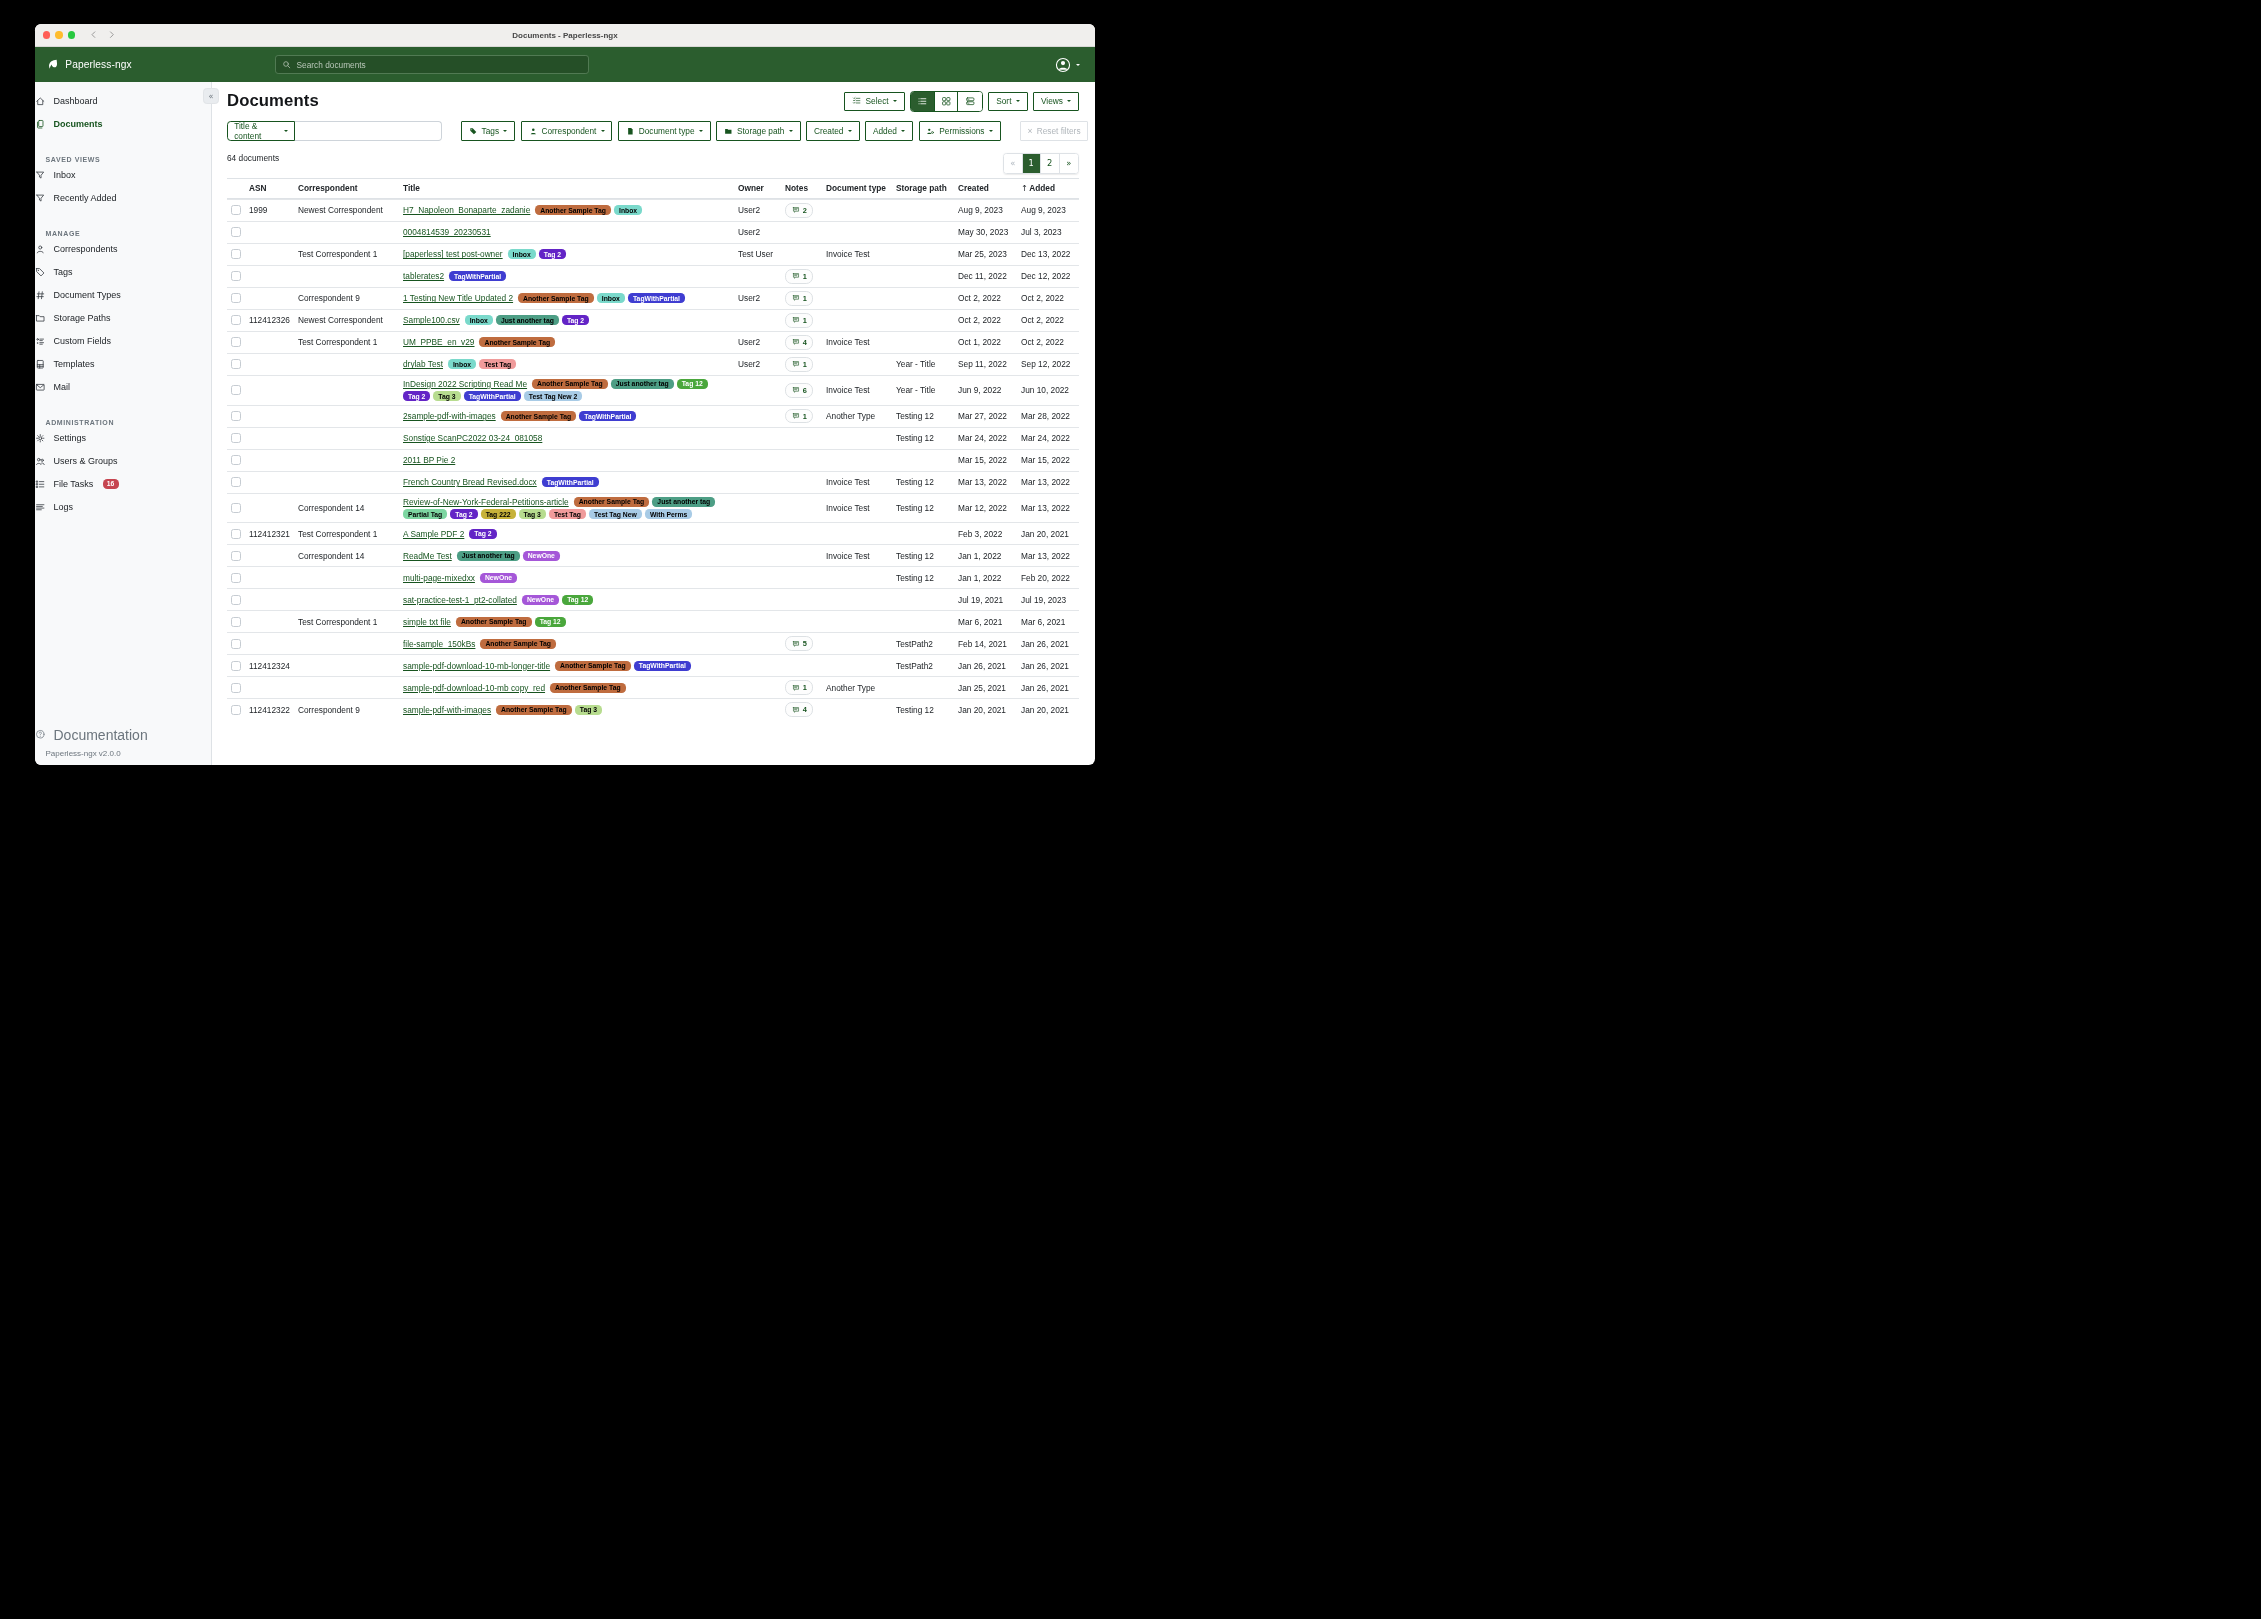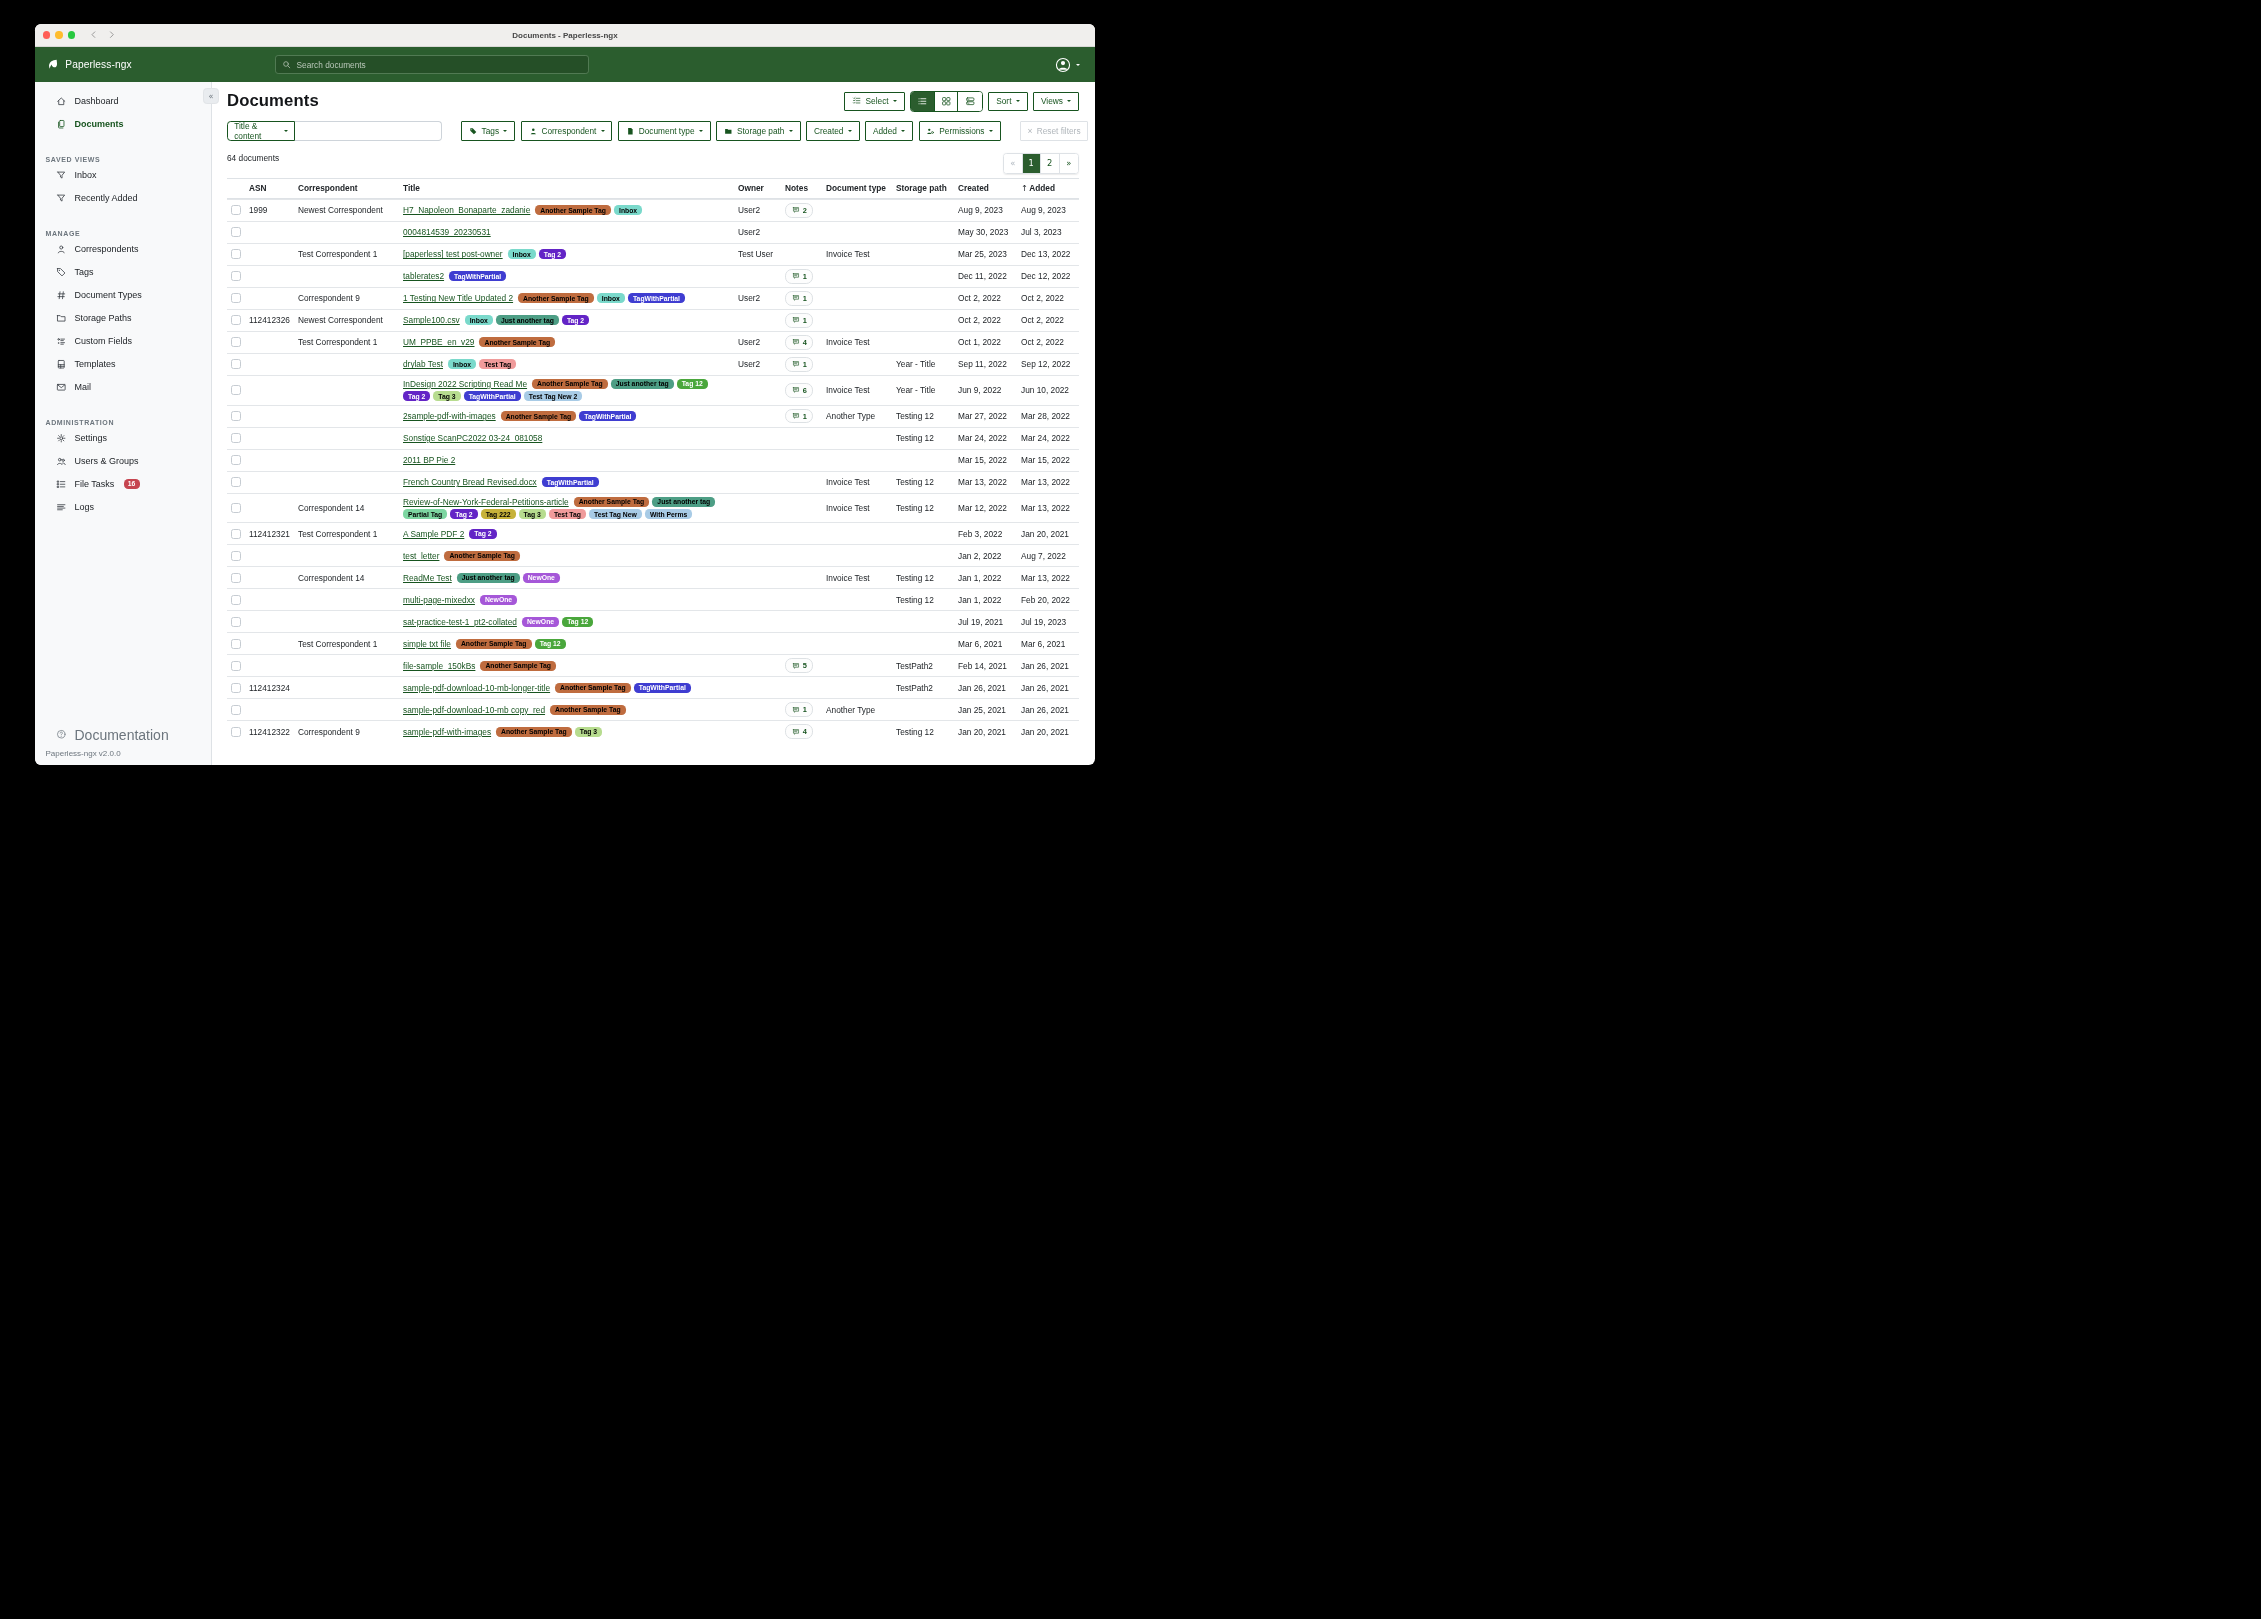--- a/index.html
+++ b/index.html
@@ -27,21 +27,21 @@
   .searchbox .ic { width:9.3px; height:9.3px; flex:0 0 auto; }
   .searchbox input { background:transparent; border:none; outline:none; color:#e4eae4; font-size:8.3px; width:100%; }
   .searchbox input::placeholder { color:#b9c7b9; }
   .avatar-wrap { position:absolute; right:15px; display:flex; align-items:center; gap:5px; color:#fff; }
   .avatar-wrap .ic { width:16px; height:16px; }
 
   
   .app-body { flex:1 1 auto; display:flex; min-height:0; }
   .sidebar { width:177px; background:#f8f9fa; border-right:0.6px solid #dee2e6; padding:7.4px 0 0 0; position:relative; flex:0 0 auto;
              display:flex; flex-direction:column; }
-  .side-item { display:flex; align-items:center; gap:8px; height:23px; padding:0 10px 0 21px; font-size:9px; color:#212529; cursor:pointer; }
+  .side-item { display:flex; align-items:center; gap:8px; height:23px; padding:0 10px 0 0; font-size:9px; color:#212529; cursor:pointer; }
   .side-item .ic { width:10.5px; height:10.5px; flex:0 0 auto; color:#343a40; }
   .side-item.active { color:#17541f; font-weight:700; }
   .side-item.active .ic { color:#17541f; }
   .side-head { font-size:7px; font-weight:700; letter-spacing:0.6px; color:#6c757d; padding:0 10.5px; margin-top:15px; height:13px; display:flex; align-items:flex-end; }
   .side-badge { background:#c64550; color:#fff; font-size:6.8px; font-weight:700; border-radius:4.3px; padding:1.2px 4.3px; margin-left:1.2px; }
   .side-footer { margin-top:auto; padding-bottom:7.4px; }
   .side-footer .side-item { color:#6c757d; height:20.4px; font-size:14px; }
   .side-footer .side-item .ic { color:#6c757d; }
   .version { font-size:8px; color:#6c757d; padding:3.7px 10.5px 0 10.5px; }
 
@@ -807,37 +807,20 @@
               <div class="cell"></div>
               <div class="cell"></div>
               <div class="cell">Feb 3, 2022</div>
               <div class="cell">Jan 20, 2021</div>
             </div>
             <div class="trow">
               <div class="cell">
                 <div class="cbx"></div>
               </div>
               <div class="cell"></div>
-              <div class="cell"></div>
-              <div class="cell title-cell">
-                <a class="doc-link">test_letter</a>
-                <span class="tag" style="background:#bf6c3f;color:#000000">Another Sample Tag</span>
-              </div>
-              <div class="cell"></div>
-              <div class="cell"></div>
-              <div class="cell"></div>
-              <div class="cell"></div>
-              <div class="cell">Jan 2, 2022</div>
-              <div class="cell">Aug 7, 2022</div>
-            </div>
-            <div class="trow">
-              <div class="cell">
-                <div class="cbx"></div>
-              </div>
-              <div class="cell"></div>
               <div class="cell">Correspondent 14</div>
               <div class="cell title-cell">
                 <a class="doc-link">ReadMe Test</a>
                 <span class="tag" style="background:#4d9e85;color:#000000">Just another tag</span>
                 <span class="tag" style="background:#a557d8;color:#ffffff">NewOne</span>
               </div>
               <div class="cell"></div>
               <div class="cell"></div>
               <div class="cell">Invoice Test</div>
               <div class="cell">Testing 12</div>

